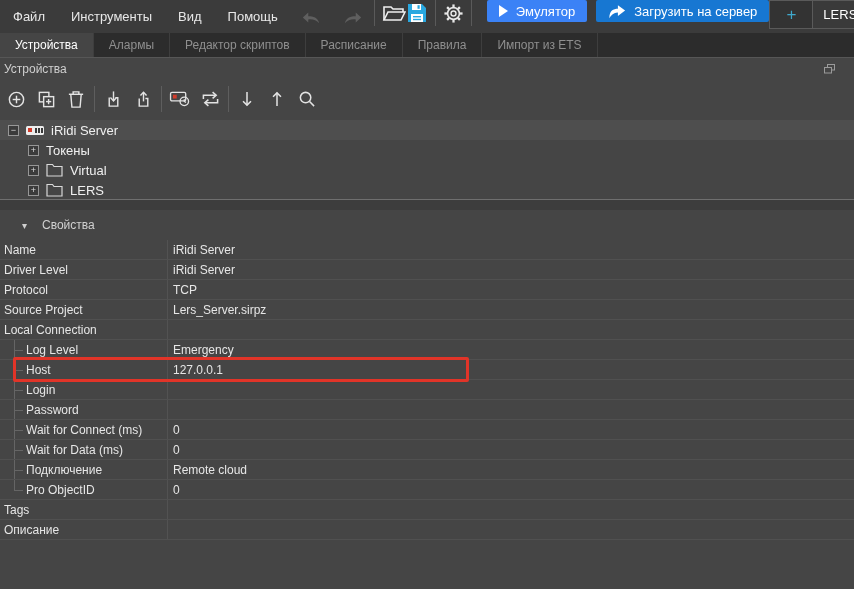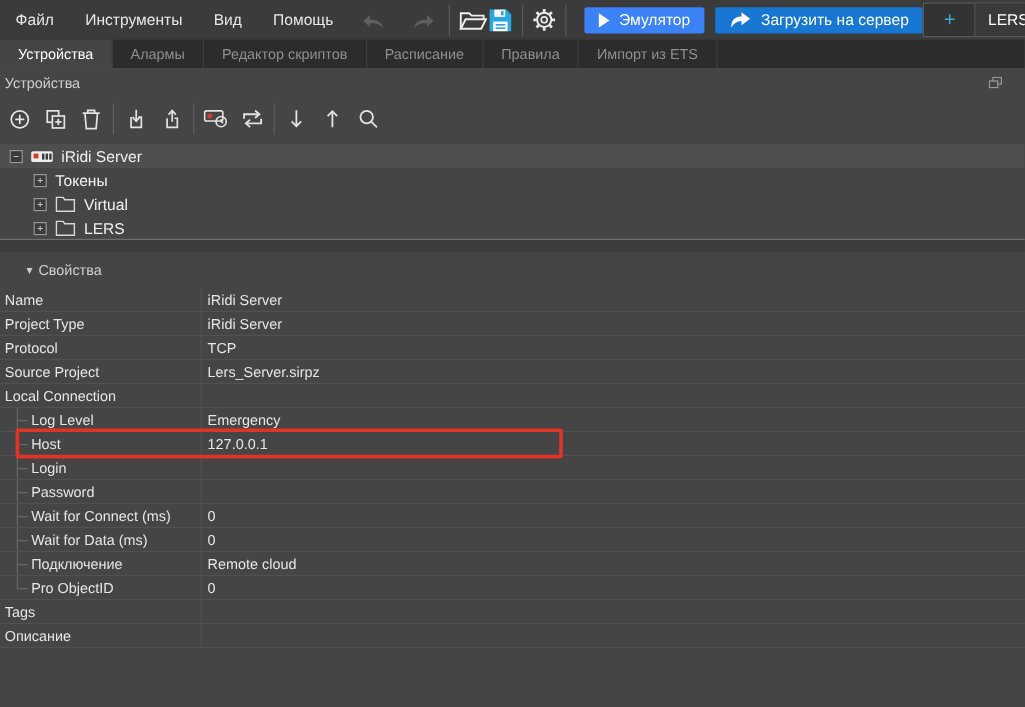--- a/index.html
+++ b/index.html
@@ -5,21 +5,21 @@
   * { box-sizing: border-box; }
   html,body { margin:0; padding:0; }
   body {
     width:854px; height:589px; overflow:hidden; position:relative;
     background:#454545; color:#e6e6e6;
     font-family:"Liberation Sans", sans-serif;
     -webkit-user-select:none; user-select:none;
   }
 
   
-  .menubar { height:33px; background:#3b3b3b; display:flex; align-items:center; }
+  .menubar { height:33px; background:#3b3b3b; display:flex; }
   .menu-item { padding:0 13px; height:100%; display:flex; align-items:center;
                font-size:13px; color:#e8e8e8; cursor:default; }
   .history { display:flex; align-items:center; margin-left:6px; gap:14px; }
   .icon-btn { width:28px; height:26px; display:flex; align-items:center; justify-content:center; }
   .vsep { width:1px; height:26px; background:#5a5a5a; margin:0 7px; flex:0 0 1px; }
   .btn { height:22px; display:flex; align-items:center; gap:8px; padding:0 12px;
          font-size:13px; color:#fff; border-radius:2px; margin-left:8px; white-space:nowrap; }
   .btn-green { background:#3b82f6; }
   .btn-blue  { background:#1777d2; margin-left:9px; }
   .play-tri { width:0; height:0; border-left:9px solid #fff;
@@ -62,21 +62,21 @@
   .server-chip .dot { position:absolute; left:2px; top:2.5px; width:4px; height:4px; background:#d43b2a; }
   .server-chip .s1, .server-chip .s2, .server-chip .s3 {
       position:absolute; top:2px; width:1.5px; height:5px; background:#3a3a3a; }
   .server-chip .s1{ left:9px; } .server-chip .s2{ left:12px; } .server-chip .s3{ left:15px; }
 
   .gap-strip { height:10px; background:#3d3d3d; }
 
   
   .props-header { height:30px; display:flex; align-items:center; font-size:12px; color:#d0d0d0; }
   .props-caret { margin-left:22px; font-size:10px; color:#cfcfcf; }
-  .props-title { margin-left:5px; }
+  .props-title { margin-left:15px; }
   .prop-row { height:20px; display:flex; border-bottom:1px solid #505050; font-size:12px; }
   .prop-label-cell { width:168px; flex:0 0 168px; display:flex; align-items:center;
                      border-right:1px solid #525252; padding-left:4px; overflow:hidden; }
   .prop-label { white-space:nowrap; color:#e6e6e6; }
   .prop-value { flex:1; display:flex; align-items:center; padding-left:5px;
                 color:#e6e6e6; white-space:nowrap; }
   .tick { position:relative; width:22px; flex:0 0 22px; height:100%; }
   .tick::before { content:""; position:absolute; left:10px; top:0; bottom:0;
                   border-left:1px solid #656565; }
   .tick::after  { content:""; position:absolute; left:10px; top:50%; width:9px;
@@ -317,21 +317,21 @@
     <div class="prop-label-cell">
 
       <span class="prop-label">Name</span>
     </div>
     <div class="prop-value">iRidi Server</div>
   </div>
 
   <div class="prop-row">
     <div class="prop-label-cell">
 
-      <span class="prop-label">Project Type</span>
+      <span class="prop-label">Driver Level</span>
     </div>
     <div class="prop-value">iRidi Server</div>
   </div>
 
   <div class="prop-row">
     <div class="prop-label-cell">
 
       <span class="prop-label">Protocol</span>
     </div>
     <div class="prop-value">TCP</div>

